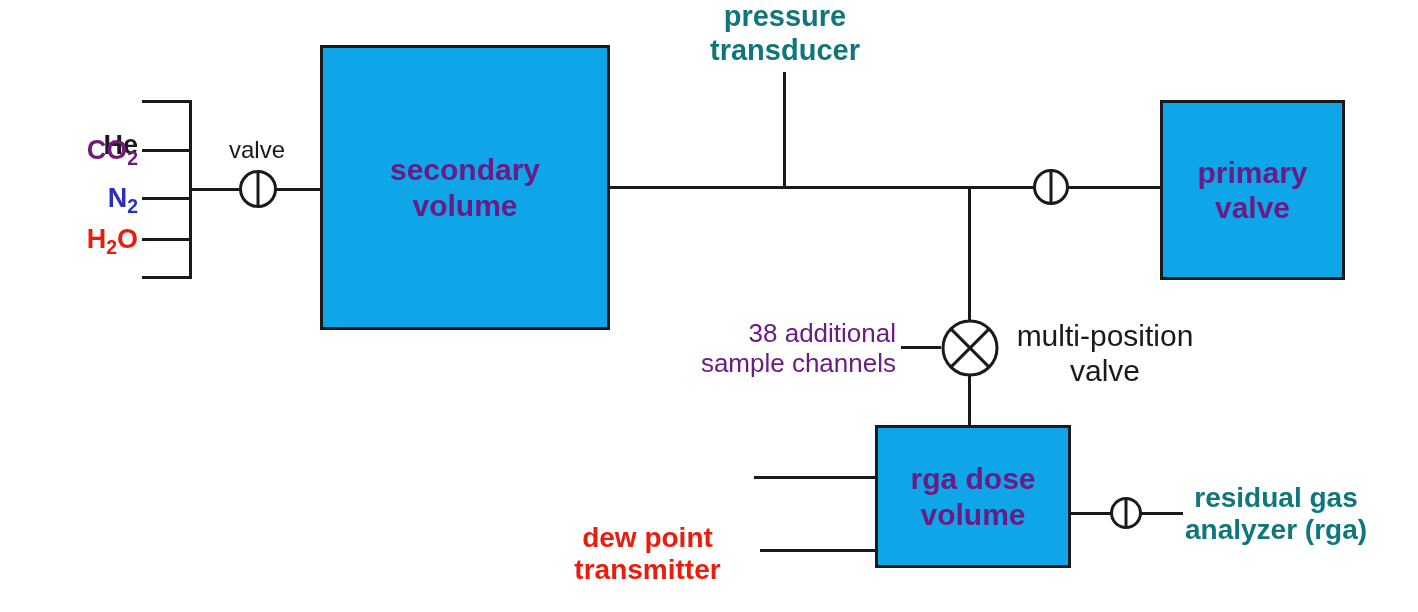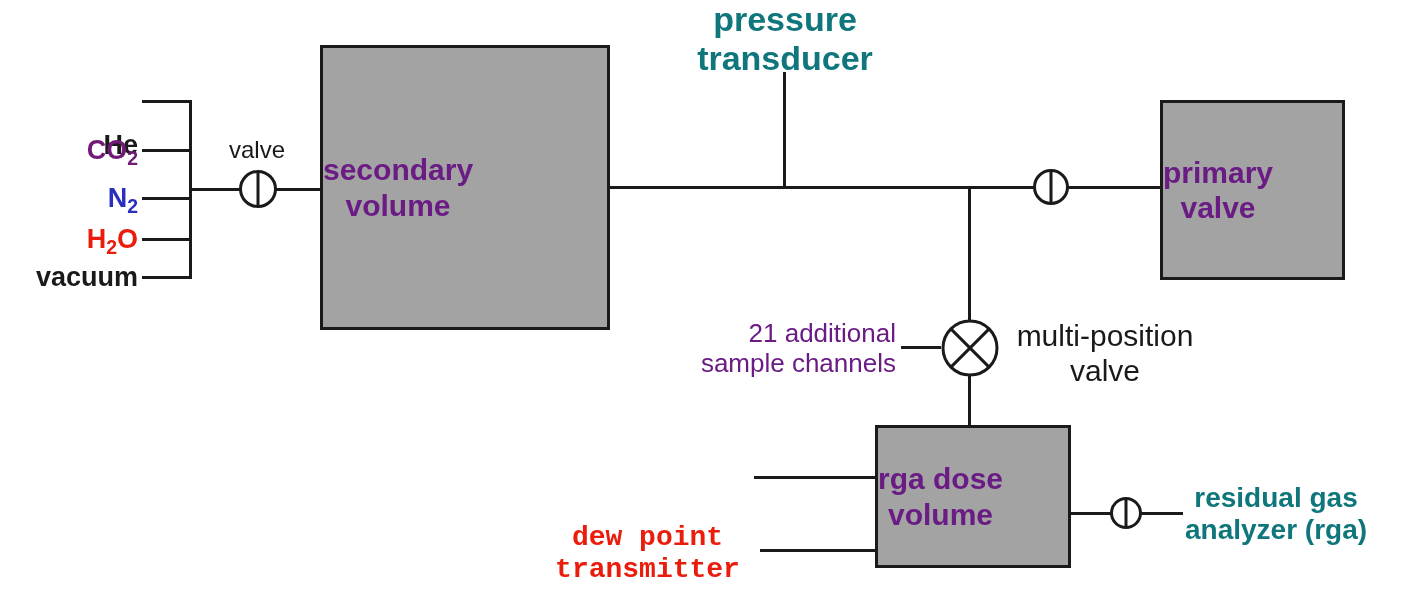--- a/index.html
+++ b/index.html
@@ -11,39 +11,39 @@
     width:1418px; height:612px;
     background:var(--background,#fff);
     overflow:hidden;
   }
 
   .pipe { position:absolute; background:var(--line,#1a1a1a); }
 
   .box {
     position:absolute;
     border:3px solid var(--line,#1a1a1a);
-    background:#a3a3a3;
-    display:flex; align-items:center; justify-content:flex-start;
+    background:#0ea5e9;
+    display:flex; align-items:center; justify-content:center;
     text-align:center;
   }
   .box-label {
     font-weight:bold; font-size:30px; line-height:1.17;
     color:var(--purple,#6a1b84);
     white-space:pre-line;
   }
 
   .label { position:absolute; white-space:pre-line; line-height:1.16; }
   .bold   { font-weight:bold; }
   .center { text-align:center; }
   .right  { text-align:right; }
   .fs24 { font-size:24px; }
   .fs25 { font-size:30px; }
   .fs26 { font-size:26px; }
   .fs28 { font-size:28px; }
-  .fs29 { font-size:34px; }
+  .fs29 { font-size:29px; }
   .c-teal   { color:var(--teal,#0f767c); }
   .c-purple { color:var(--purple,#6a1b84); }
   .c-black  { color:var(--line,#1a1a1a); }
   .c-orange { color:var(--orange,#f28a1e); }
   .c-red    { color:var(--red,#ea1c0c); }
 
   .gas {
     left:0; width:138px; text-align:right;
     font-weight:bold; font-size:27px; line-height:34px;
     white-space:nowrap;
@@ -76,21 +76,20 @@
   <div class="pipe" style="left:783px; top:72px; width:3px; height:115px;"></div>
 
   <div class="label gas" style="top: 84px; color: rgb(26, 26, 26); margin-top: 44px;"><span>He</span><sub class="chem-sub"></sub><span></span></div>
 
   <div class="label gas" style="top: 133px; color: #701a75;"><span>CO</span><sub class="chem-sub">2</sub><span></span></div>
 
   <div class="label gas" style="top: 181px; color: rgb(43, 47, 192); padding-left: 41px;"><span>N</span><sub class="chem-sub">2</sub><span></span></div>
 
   <div class="label gas" style="top: 222px; color: rgb(234, 28, 12);"><span>H</span><sub class="chem-sub">2</sub><span>O</span></div>
 
-  <div class="label gas" style="top: 260px; color: rgb(26, 26, 26);"><span>vacuum</span><sub class="chem-sub"></sub><span></span></div>
 
   <div class="pipe" style="left:142px; top:100px; width:49px; height:3px;"></div>
   <div class="pipe" style="left:142px; top:149px; width:49px; height:3px;"></div>
   <div class="pipe" style="left:142px; top:197px; width:49px; height:3px;"></div>
   <div class="pipe" style="left:142px; top:238px; width:49px; height:3px;"></div>
   <div class="pipe" style="left:142px; top:276px; width:49px; height:3px;"></div>
 
   <div class="pipe" style="left:189px; top:100px; width:3px; height:179px;"></div>
   <div class="pipe" style="left:189px; top:188px; width:131px; height:3px;"></div>
 
@@ -110,21 +109,21 @@
     <div class="stem"></div>
   </div>
 
   <div class="box" style="left:1160px; top:100px; width:185px; height:180px;">
     <div class="box-label">primary
 valve</div>
   </div>
 
   <div class="pipe" style="left:968px; top:187px; width:3px; height:134px;"></div>
 
-  <div class="label c-purple fs26 right" style="left:620px; top:318px; width:276px;">21 additional
+  <div class="label c-purple fs26 right" style="left:620px; top:318px; width:276px;">38 additional
 sample channels</div>
   <div class="pipe" style="left:901px; top:346px; width:40px; height:3px;"></div>
 
   <svg class="mpv" style="left:939px; top:317px;" width="62" height="62" viewBox="0 0 62 62">
     <circle cx="31" cy="31" r="27"></circle>
     <line x1="11.9" y1="11.9" x2="50.1" y2="50.1"></line>
     <line x1="50.1" y1="11.9" x2="11.9" y2="50.1"></line>
   </svg>
 
   <div class="label c-black fs25 center" style="left:1005px; top:319px; width:200px;">multi-position
@@ -132,21 +131,21 @@
 
   <div class="pipe" style="left:968px; top:375px; width:3px; height:52px;"></div>
 
   <div class="box" style="left:875px; top:425px; width:196px; height:143px;">
     <div class="box-label">rga dose
 volume</div>
   </div>
 
   <div class="pipe" style="left:754px; top:476px; width:121px; height:3px;"></div>
 
-  <div class="label c-red bold fs28 center" style="left:535px; top:522px; width:225px;font-family:Liberation Mono, monospace;">dew point
+  <div class="label c-red bold fs28 center" style="left:535px; top:522px; width:225px;">dew point
 transmitter</div>
   <div class="pipe" style="left:760px; top:549px; width:115px; height:3px;"></div>
 
   <div class="pipe" style="left:1071px; top:512px; width:112px; height:3px;"></div>
   <div class="valve" style="left:1110px; top:497px; width:32px; height:32px;">
     <div class="stem"></div>
   </div>
   <div class="label c-teal bold fs28 center" style="left:1160px; top:482px; width:232px;">residual gas
 analyzer (rga)</div>
 

